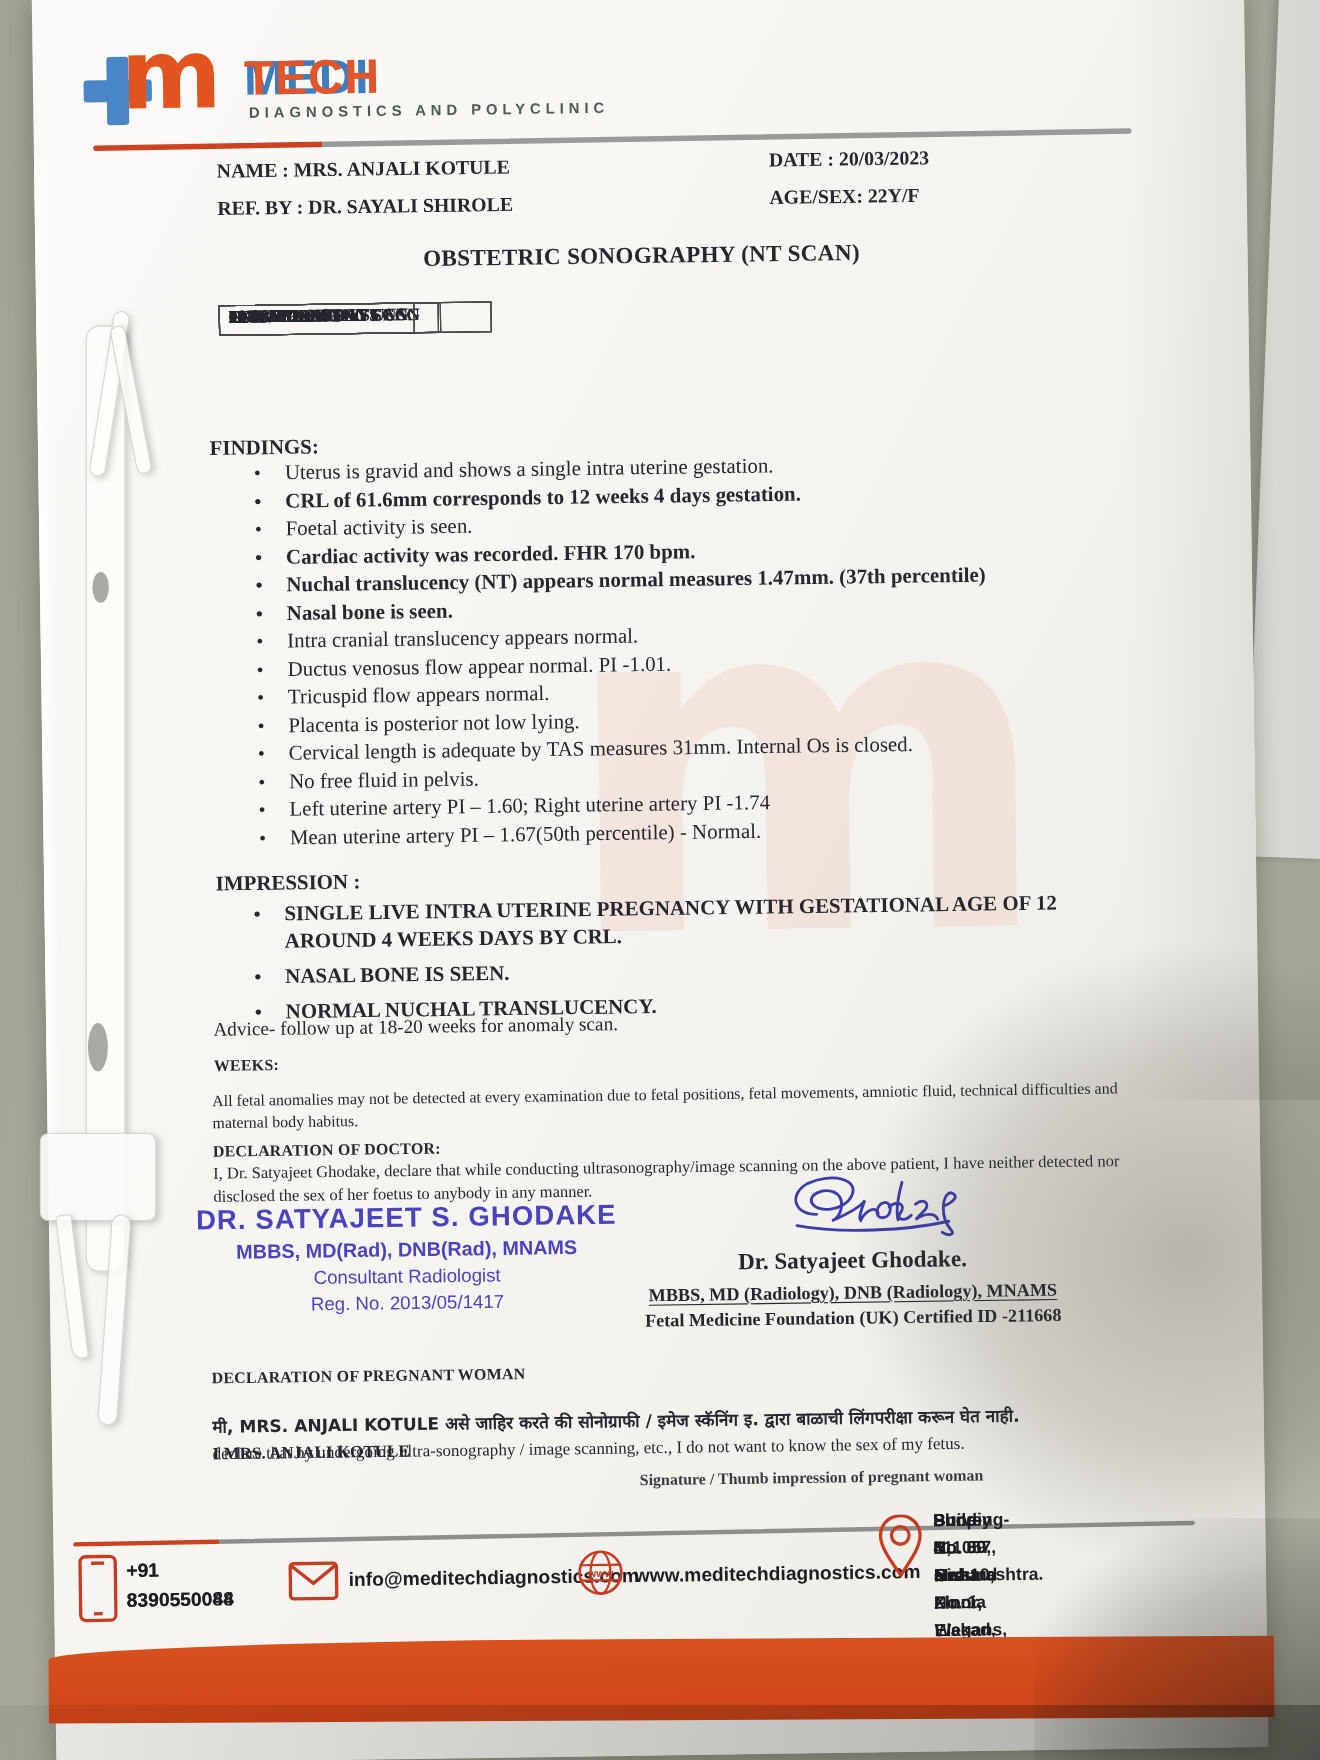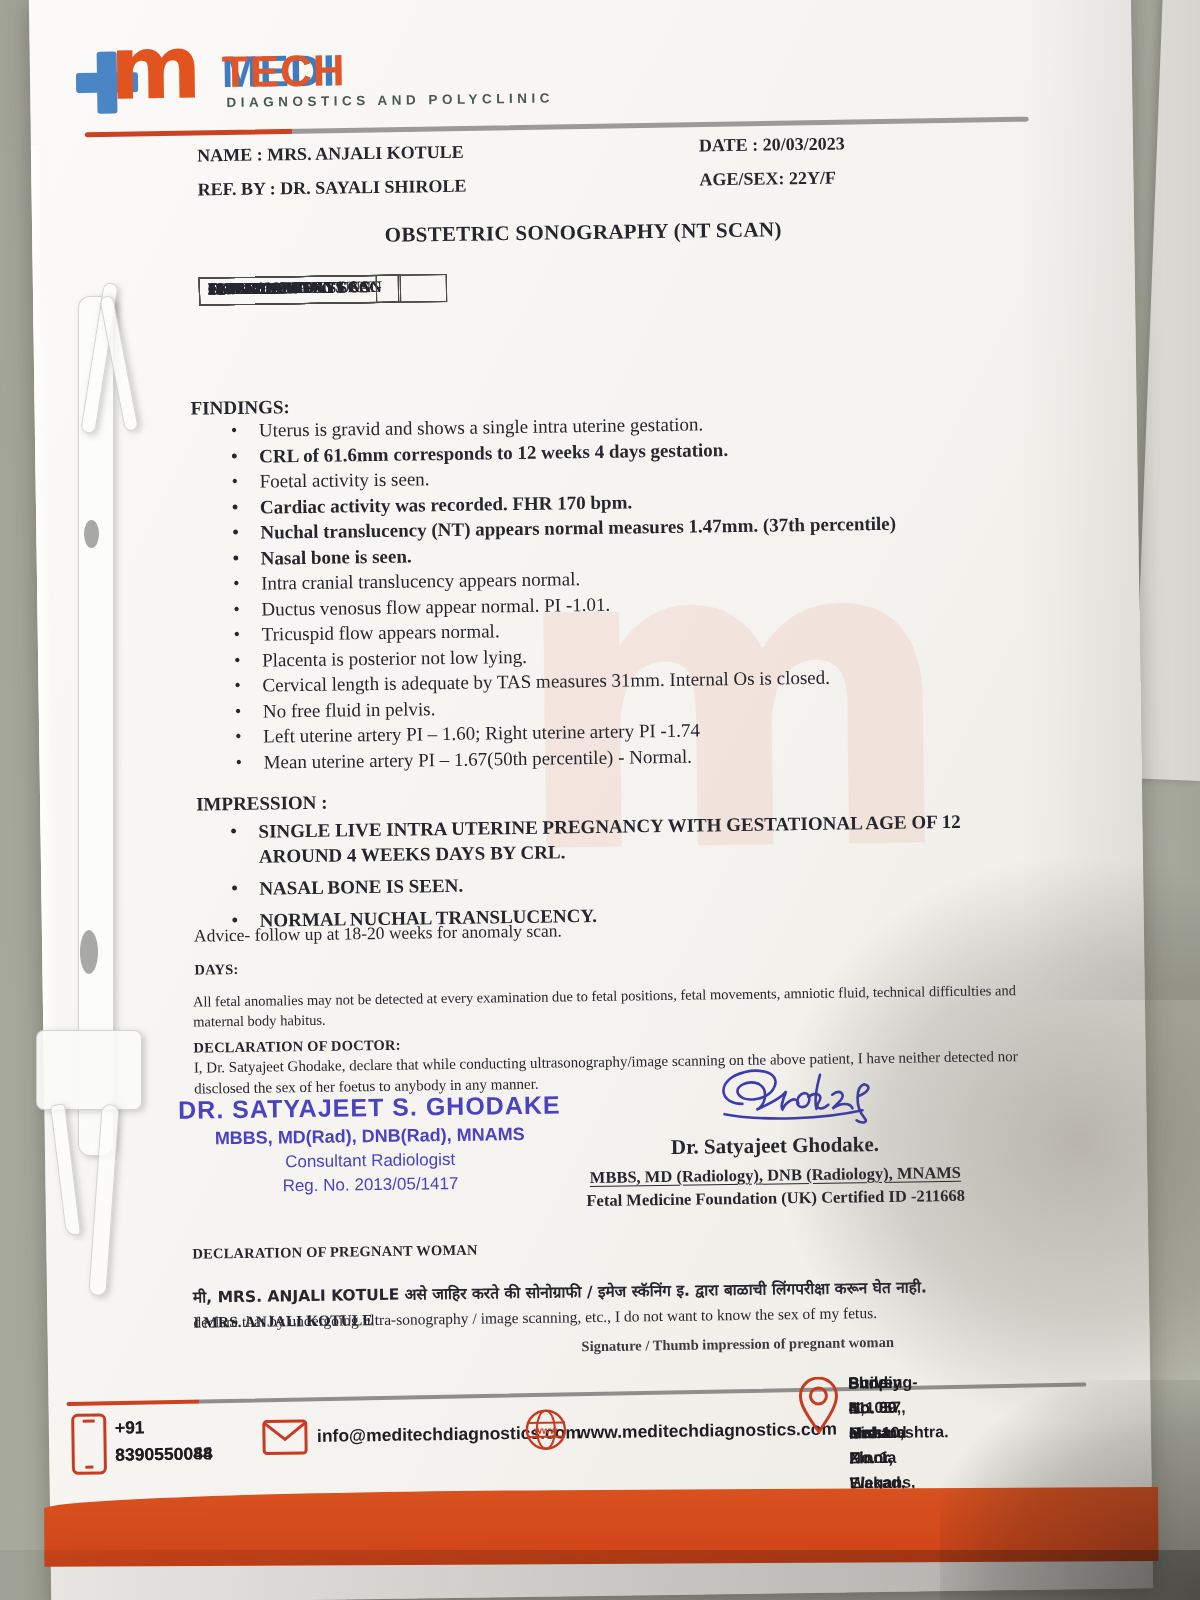--- a/index.html
+++ b/index.html
@@ -182,21 +182,21 @@
   </div>
 
   <div class="sec-h imp-h">IMPRESSION :</div>
   <div class="ilist">
     <div class="li">SINGLE LIVE INTRA UTERINE PREGNANCY WITH GESTATIONAL AGE OF 12 AROUND 4 WEEKS DAYS BY CRL.</div>
     <div class="li">NASAL BONE IS SEEN.</div>
     <div class="li">NORMAL NUCHAL TRANSLUCENCY.</div>
   </div>
   <div class="advice">Advice- follow up at 18-20 weeks for anomaly scan.</div>
 
-  <div class="small-h note-h">DAYS:</div>
+  <div class="small-h note-h">WEEKS:</div>
   <div class="note-t">All fetal anomalies may not be detected at every examination due to fetal positions, fetal movements, amniotic fluid, technical difficulties and maternal body habitus.</div>
 
   <div class="small-h decl-h">DECLARATION OF DOCTOR:</div>
   <div class="decl-t">I, Dr. Satyajeet Ghodake, declare that while conducting ultrasonography/image scanning on the above patient, I have neither detected nor disclosed the sex of her foetus to anybody in any manner.</div>
 
   <div class="stamp">
     <span class="l1">DR. SATYAJEET S. GHODAKE</span>
     <span class="l2">MBBS, MD(Rad), DNB(Rad), MNAMS</span>
     <span class="l3">Consultant Radiologist</span>
     <span class="l4">Reg. No. 2013/05/1417</span>

